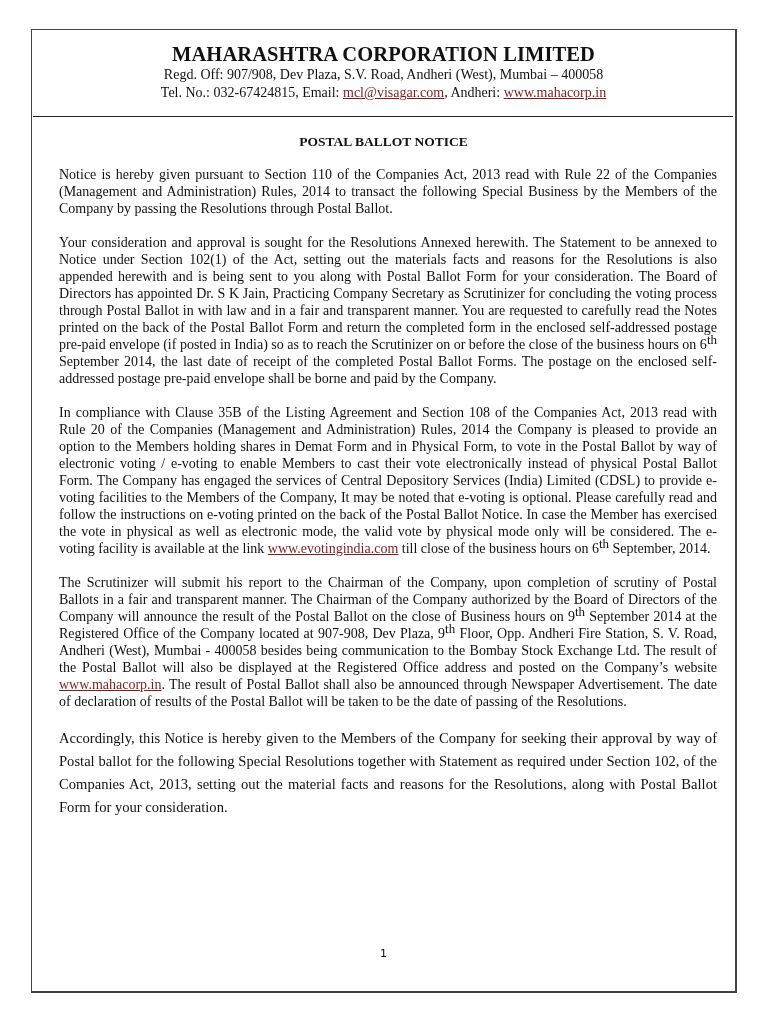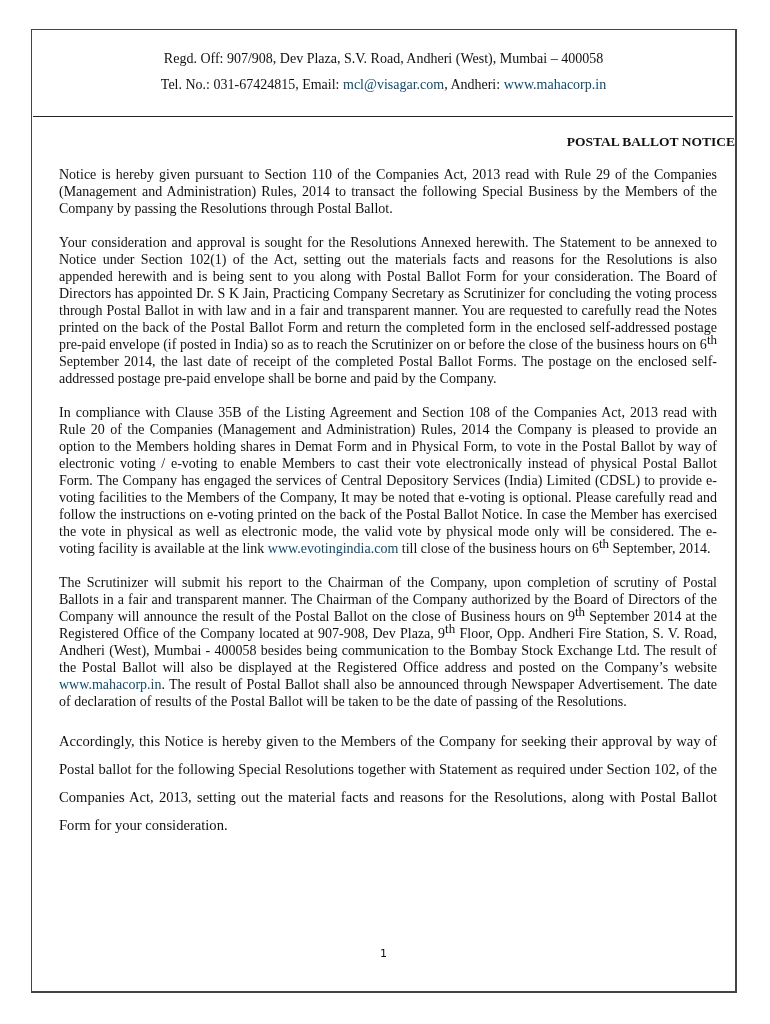--- a/index.html
+++ b/index.html
@@ -2,51 +2,52 @@
 <html><head>
 <meta charset="utf-8">
 <style>
   html, body { margin: 0; padding: 0; background: #ffffff; }
   body { width: 770px; height: 1024px; position: relative; overflow: hidden;
          font-family: "Liberation Serif", "DejaVu Serif", serif; color: #111; }
   .page-frame { position: absolute; left: 31px; top: 29px; width: 706px; height: 964px;
                 border: 1px solid #444; box-sizing: border-box; border-right-width: 2px; border-bottom-width: 2px; }
   .header { position: absolute; left: 0; top: 12px; width: 100%; text-align: center; }
   .company-name { font-weight: bold; font-size: 20.5px; letter-spacing: 0.1px; line-height: 24px; margin: 0; }
-  .header-line { font-size: 14px; line-height: 18px; margin: 8px; }
-  a.link { color: #0c4a6e; }
+  .header-line { font-size: 14px; line-height: 18px; margin: 0; }
+  a.link { color: #7f1d1d; text-decoration: underline; }
   .rule { position: absolute; left: 1px; right: 2px; top: 86px; height: 0; border-top: 1px solid #222; }
-  .title { position: absolute; left: 0; width: 100%; top: 103px; text-align: right;
+  .title { position: absolute; left: 0; width: 100%; top: 103px; text-align: center;
            font-weight: bold; font-size: 13.5px; line-height: 18px; }
   .body { position: absolute; left: 27px; width: 658px; top: 136px; font-size: 14px; }
   .body p { margin: 0; text-align: justify; line-height: 17px; }
   .body p.greet { margin-bottom: 14px; }
   .body p.para { margin-bottom: 17px; }
-  .body p.para.large { font-size: 14.6px; line-height: 28px; }
+  .body p.para.large { font-size: 14.6px; line-height: 23px; }
   sup { font-size: 13px; line-height: 0; vertical-align: 5px; }
   .page-number { position: absolute; left: 0; width: 100%; top: 917px; text-align: center;
                  font-family: "DejaVu Sans", sans-serif; font-size: 11px; }
 </style>
 </head>
 <body>
 
 <div class="page-frame">
 
   <div class="header">
+    <p class="company-name">MAHARASHTRA CORPORATION LIMITED</p>
     <p class="header-line">Regd. Off: 907/908, Dev Plaza, S.V. Road, Andheri (West), Mumbai – 400058</p>
-    <p class="header-line"><span>Tel. No.: 031-67424815, Email: </span><a class="link">mcl@visagar.com</a><span>, Andheri: </span><a class="link">www.mahacorp.in</a></p>
+    <p class="header-line"><span>Tel. No.: 032-67424815, Email: </span><a class="link">mcl@visagar.com</a><span>, Andheri: </span><a class="link">www.mahacorp.in</a></p>
   </div>
 
   <div class="rule"></div>
 
   <div class="title">POSTAL BALLOT NOTICE</div>
 
   <div class="body">
 
-    <p class="para">Notice is hereby given pursuant to Section 110 of the Companies Act, 2013 read with Rule 29 of the Companies (Management and Administration) Rules, 2014 to transact the following Special Business by the Members of the Company by passing the Resolutions through Postal Ballot.</p>
+    <p class="para">Notice is hereby given pursuant to Section 110 of the Companies Act, 2013 read with Rule 22 of the Companies (Management and Administration) Rules, 2014 to transact the following Special Business by the Members of the Company by passing the Resolutions through Postal Ballot.</p>
 
     <p class="para"><span>Your consideration and approval is sought for the Resolutions Annexed herewith. The Statement to be annexed to Notice under Section 102(1) of the Act, setting out the materials facts and reasons for the Resolutions is also appended herewith and is being sent to you along with Postal Ballot Form for your consideration. The Board of Directors has appointed Dr. S K Jain, Practicing Company Secretary as Scrutinizer for concluding the voting process through Postal Ballot in with law and in a fair and transparent manner. You are requested to carefully read the Notes printed on the back of the Postal Ballot Form and return the completed form in the enclosed self-addressed postage pre-paid envelope (if posted in India) so as to reach the Scrutinizer on or before the close of the business hours on 6</span><sup>th</sup><span> September 2014, the last date of receipt of the completed Postal Ballot Forms.  The postage on the enclosed self-addressed postage pre-paid envelope shall be borne and paid by the Company.</span></p>
 
     <p class="para"><span>In compliance with Clause 35B of the Listing Agreement and Section 108 of the Companies Act, 2013 read with Rule 20 of the Companies (Management and Administration) Rules, 2014 the Company is pleased to provide an option to the Members holding shares in Demat Form and in Physical Form, to vote in the Postal Ballot by way of electronic voting / e-voting to enable Members to cast their vote electronically instead of physical Postal Ballot Form. The Company has engaged the services of Central Depository Services (India) Limited (CDSL) to provide e-voting facilities to the Members of the Company, It may be noted that e-voting is optional. Please carefully read and follow the instructions on e-voting printed on the back of the Postal Ballot Notice. In case the Member has exercised the vote in physical as well as electronic mode, the valid vote by physical mode only will be considered. The e-voting facility is available at the link </span><a class="link">www.evotingindia.com</a><span> till close of the business hours on 6</span><sup>th</sup><span> September, 2014.</span></p>
 
     <p class="para"><span>The Scrutinizer will submit his report to the Chairman of the Company, upon completion of scrutiny of Postal Ballots in a fair and transparent manner. The Chairman of the Company authorized by the Board of Directors of the Company will announce the result of the Postal Ballot on the close of Business hours on 9</span><sup>th</sup><span> September 2014 at the Registered Office of the Company located at 907-908, Dev Plaza, 9</span><sup>th</sup><span> Floor, Opp. Andheri Fire Station, S. V. Road, Andheri (West), Mumbai - 400058 besides being communication to the Bombay Stock Exchange Ltd. The result of the Postal Ballot will also be displayed at the Registered Office address and posted on the Company’s website </span><a class="link">www.mahacorp.in</a><span>. The result of Postal Ballot shall also be announced through Newspaper Advertisement. The date of declaration of results of the Postal Ballot will be taken to be the date of passing of the Resolutions.</span></p>
 
     <p class="para large">Accordingly, this Notice is hereby given to the Members of the Company for seeking their approval by way of Postal ballot for the following Special Resolutions together with Statement as required under Section 102, of the Companies Act, 2013, setting out the material facts and reasons for the Resolutions, along with Postal Ballot Form for your consideration.</p>
   </div>
 

